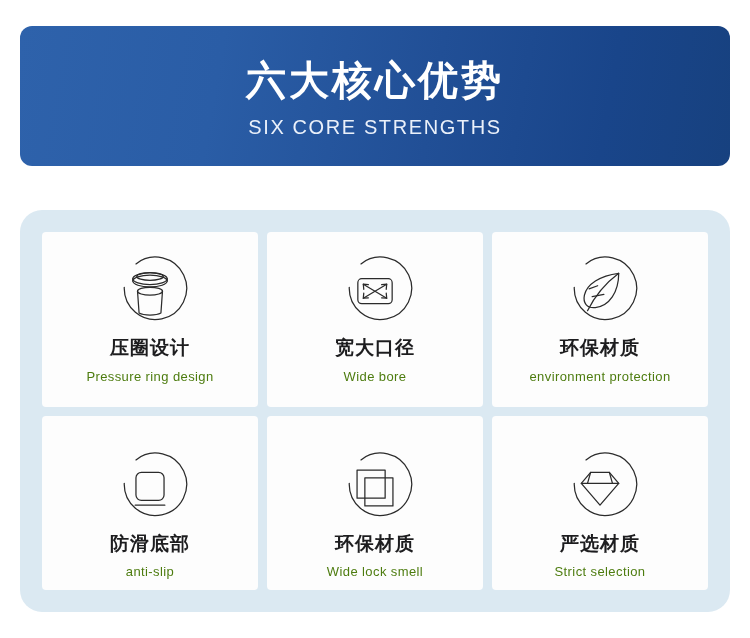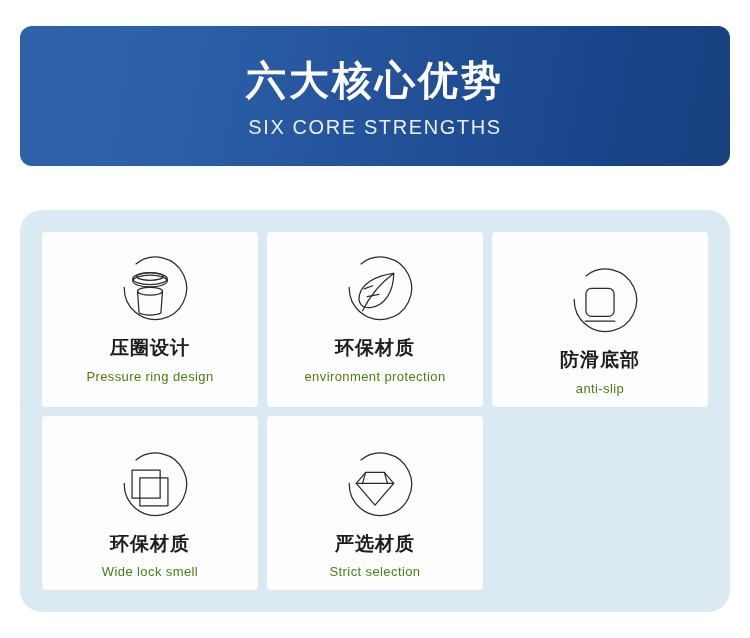--- a/index.html
+++ b/index.html
@@ -145,20 +145,36 @@
           <path d="M72 33 L72 36"></path>
           <ellipse cx="50" cy="30" rx="17" ry="5"></ellipse>
           <path d="M34 49 L36 77 A16 5 0 0 0 64 77 L66 49"></path>
           <ellipse cx="50" cy="49" rx="16" ry="5"></ellipse>
         </svg>
       </div>
       <div class="card-title">压圈设计</div>
       <div class="card-subtitle">Pressure ring design</div>
     </div>
 
+    <div class="card">
+      <div class="card-icon">
+        <svg viewBox="0 0 100 100" fill="none" stroke="#2b2b2b" stroke-width="1.6" stroke-linecap="round" stroke-linejoin="round">
+          <path d="M32 14 A40 40 0 1 1 17 44"></path>
+          <rect x="28" y="33" width="44" height="32" rx="5" ry="5"></rect>
+          <path d="M35 40 L65 58"></path>
+          <path d="M65 40 L35 58"></path>
+          <path d="M35 40 L41.5 40.6 M35 40 L35.6 46.5"></path>
+          <path d="M65 58 L58.5 57.4 M65 58 L64.4 51.5"></path>
+          <path d="M65 40 L58.5 40.6 M65 40 L64.4 46.5"></path>
+          <path d="M35 58 L41.5 57.4 M35 58 L35.6 51.5"></path>
+        </svg>
+      </div>
+      <div class="card-title">宽大口径</div>
+      <div class="card-subtitle">Wide bore</div>
+    </div>
 
     <div class="card">
       <div class="card-icon">
         <svg viewBox="0 0 100 100" fill="none" stroke="#2b2b2b" stroke-width="1.6" stroke-linecap="round" stroke-linejoin="round">
           <path d="M32 14 A40 40 0 1 1 17 44"></path>
           <path d="M74 26 C74 50 62 68 44 70 C33 71 28 64 30 54 C33 40 50 29 74 26 Z"></path>
           <path d="M74 26 C58 38 44 54 34 74"></path>
           <path d="M47 42 L36 46"></path>
           <path d="M55 53 L40 56"></path>
         </svg>

